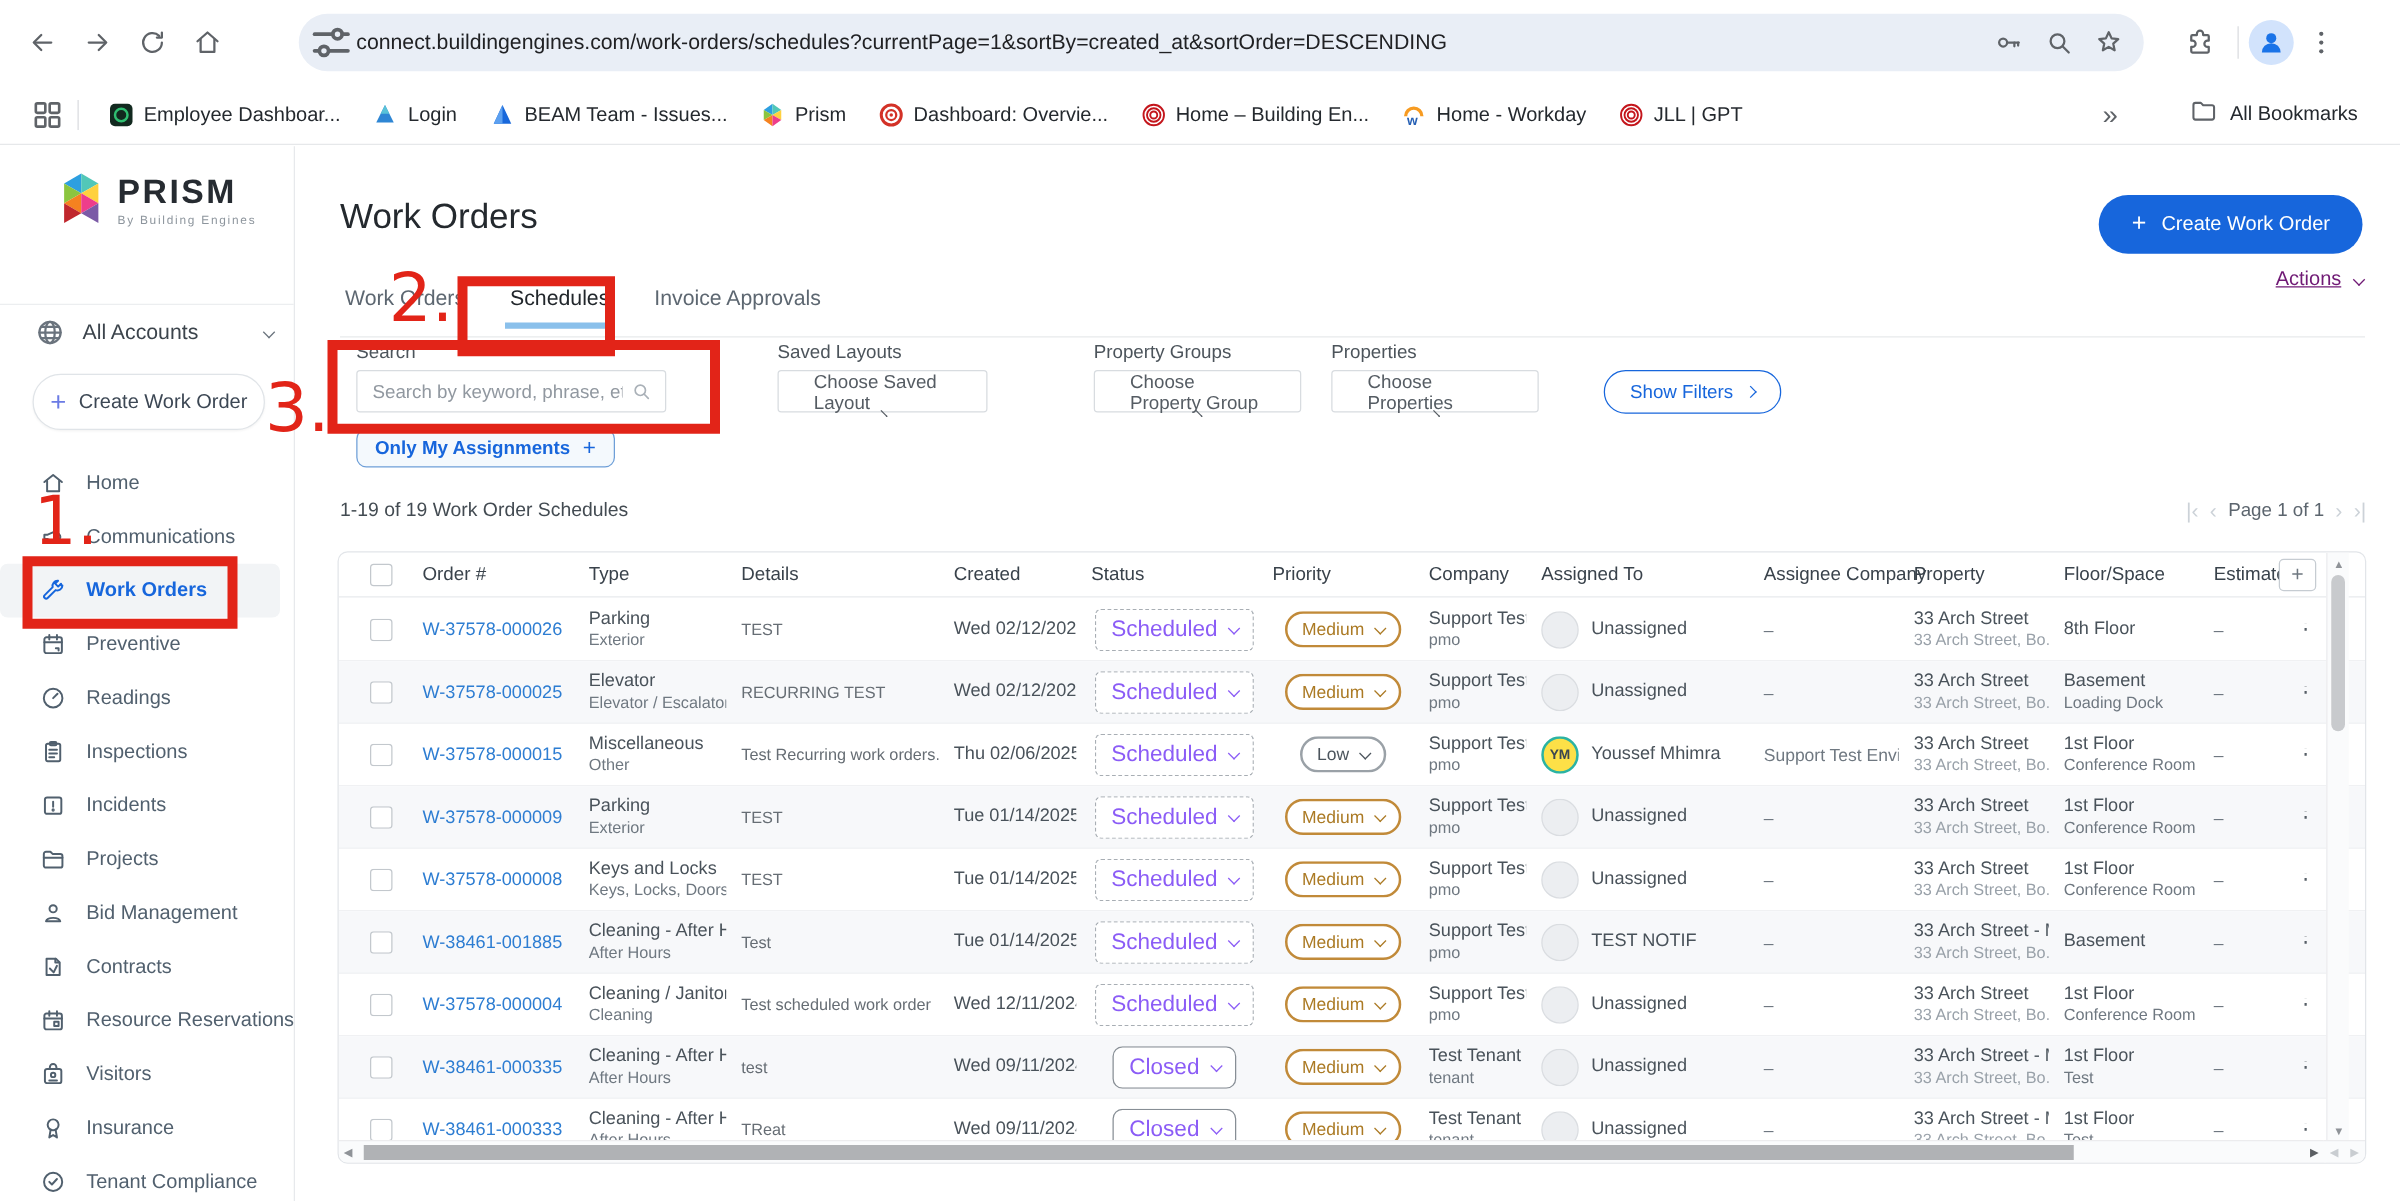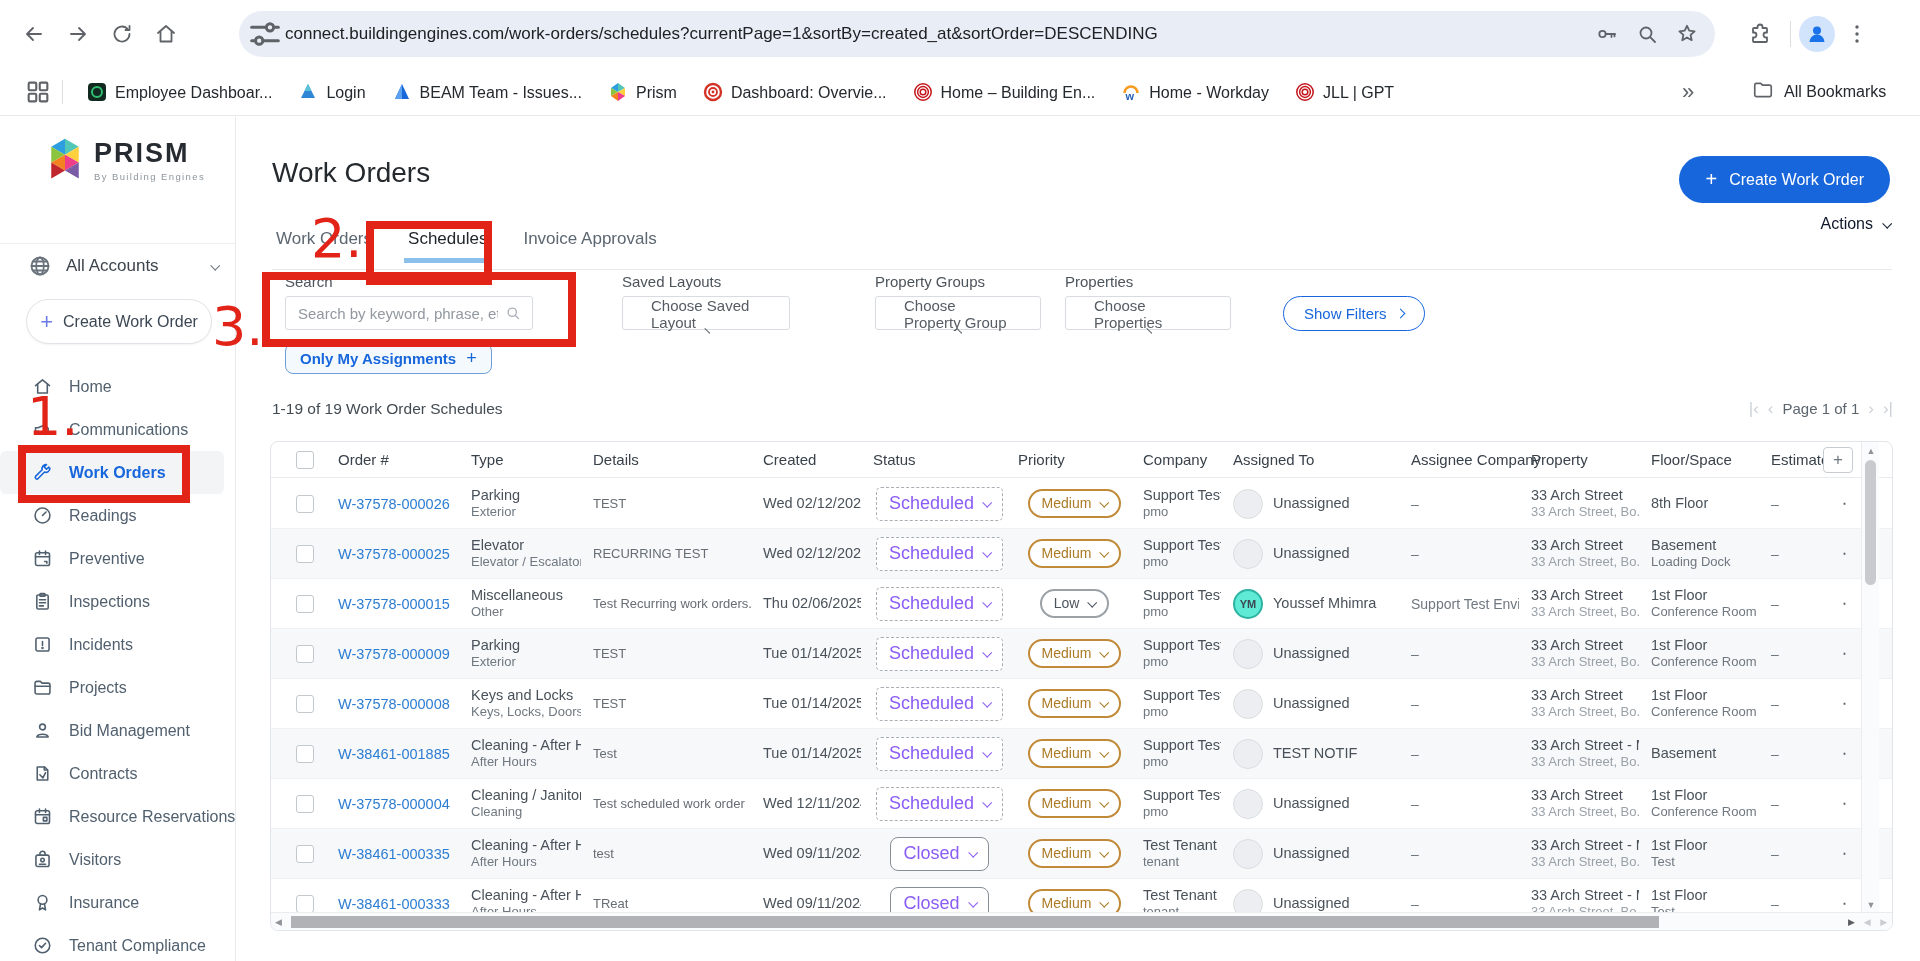--- a/index.html
+++ b/index.html
@@ -49,21 +49,21 @@
   .nav-item { height:43px; display:flex; align-items:center; gap:16px; padding-left:32px; font-size:16px; color:#51606e; cursor:default; }
   .nav-item svg { width:21px; height:21px; stroke:#5c6872; flex:0 0 auto; }
   .nav-item.active { background:#f2f4f6; border-radius:6px; margin-right:12px; color:#1766dc; font-weight:700; }
   .nav-item.active svg { stroke:#1766dc; }
 
   
   .main { position:absolute; left:236px; top:0; width:1684px; height:844px; background:#fff; }
   .page-title { position:absolute; left:36px; top:40px; font-size:28px; font-weight:500; color:#24292e; }
   .create-wo-btn { position:absolute; right:30px; top:39px; height:47px; padding:0 26px; background:#1766dc; color:#fff; border:none; border-radius:24px; font-size:16px; font-family:inherit; display:flex; align-items:center; gap:12px; }
   .create-wo-btn .plus { font-size:20px; }
-  .actions-lnk { position:absolute; right:30px; top:98px; display:flex; align-items:center; gap:10px; font-size:16px; color:#0f172a; }
+  .actions-lnk { position:absolute; right:30px; top:98px; display:flex; align-items:center; gap:10px; font-size:16px; color:#701a75;text-decoration:underline; }
   .tabs { position:absolute; left:36px; top:106px; display:flex; gap:28px; }
   .tab { font-size:17px; color:#5d6771; padding:6px 4px 14px; position:relative; white-space:nowrap; }
   .tab.active { color:#21262b; font-weight:400; }
   .tab.active::after { content:""; position:absolute; left:0; right:0; bottom:0; height:5px; background:#8ac0eb; }
   .tabs-divider { position:absolute; left:36px; right:28px; top:152px; height:1px; background:#e7eaec; }
 
   .flabel { position:absolute; top:156px; font-size:15px; color:#4c545b; }
   .fctrl { position:absolute; top:179px; height:34px; background:#fff; border:1px solid #d8dce0; border-radius:3px; display:flex; align-items:center; font-size:15px; color:#555c63; }
   .search-box input { border:none; outline:none; background:transparent; font-family:inherit; font-size:15px; color:#3c444c; flex:1; padding:0 0 0 12px; }
   .search-box input::placeholder { color:#9198a0; }
@@ -99,21 +99,21 @@
   .chip { display:inline-flex; align-items:center; gap:9px; background:#fff; white-space:nowrap; }
   .chip-status { font-size:18px; color:#8b5cf6; padding:5px 12px 6px; }
   .chip-status.scheduled { border:1.5px dashed #a8aeb4; border-radius:5px; }
   .chip-status.closed { border:1.5px solid #878e95; border-radius:8px; }
   .chip-priority { font-size:14px; font-weight:500; padding:4px 12px 5px; border-radius:15px; }
   .chip-priority.medium { border:2px solid #c18a39; color:#ab7a24; }
   .chip-priority.low { border:2px solid #9aa1a7; color:#4c555d; }
   .cell-center { display:flex; justify-content:center; }
   .assigned-cell { display:flex; align-items:center; gap:10px; }
   .av { width:30px; height:30px; border-radius:50%; background:#eceef1; border:1px solid #dadde1; flex:0 0 auto; display:flex; align-items:center; justify-content:center; }
-  .av.ym { background:#5eead4; border:2px solid #2bb3a3; font-size:11px; font-weight:700; color:#3c4650; }
+  .av.ym { background:#fde047; border:2px solid #2bb3a3; font-size:11px; font-weight:700; color:#3c4650; }
   .dash { font-size:14px; color:#6f7881; }
   .rowmenu { font-size:17px; color:#565e66; letter-spacing:0; text-align:center; line-height:0.55; }
 
   
   .vscroll { position:absolute; left:1590px; top:0; width:18px; height:472px; background:#fafbfc; border-left:1px solid #ececee; }
   .vscroll .arr-up, .vscroll .arr-dn { position:absolute; left:0; width:18px; text-align:center; font-size:9px; color:#8f9398; }
   .vscroll .arr-up { top:4px; } .vscroll .arr-dn { bottom:4px; }
   .vthumb { position:absolute; left:3px; top:18px; width:11px; height:125px; background:#c8cacd; border-radius:6px; }
   .hscroll { position:absolute; left:0; bottom:0; height:18px; width:1590px; background:#fafbfc; border-top:1px solid #ececee; }
   .hthumb { position:absolute; left:20px; top:3px; width:1368px; height:12px; background:#b0b2b5; }
@@ -371,33 +371,33 @@
             <span>Communications</span>
           </div>
           <div class="nav-item active">
             <svg class="st" viewBox="0 0 24 24">
               <path d="M20.5 7.2a4.6 4.6 0 0 1-6.2 4.3L7 18.8a1.9 1.9 0 1 1-2.7-2.7l7.3-7.3A4.6 4.6 0 0 1 16.5 3l-2.6 2.6 2.7 2.7 2.6-2.6c.2.5.3 1 .3 1.5z"></path>
             </svg>
             <span>Work Orders</span>
           </div>
           <div class="nav-item">
             <svg class="st" viewBox="0 0 24 24">
-              <circle cx="12" cy="12" r="8.5"></circle>
-              <path d="M12 12l4-4"></path>
-            </svg>
-            <span>Readings</span>
-          </div>
-          <div class="nav-item">
-            <svg class="st" viewBox="0 0 24 24">
               <rect x="4" y="5.5" width="16" height="14.5" rx="2"></rect>
               <path d="M4 10h16"></path>
               <path d="M8.5 3.5v4M15.5 3.5v4"></path>
               <path d="M14.5 15.5h2.5v2"></path>
             </svg>
             <span>Preventive</span>
+          </div>
+          <div class="nav-item">
+            <svg class="st" viewBox="0 0 24 24">
+              <circle cx="12" cy="12" r="8.5"></circle>
+              <path d="M12 12l4-4"></path>
+            </svg>
+            <span>Readings</span>
           </div>
           <div class="nav-item">
             <svg class="st" viewBox="0 0 24 24">
               <rect x="5.5" y="4.5" width="13" height="16" rx="1.5"></rect>
               <rect x="9" y="3" width="6" height="3" rx="1"></rect>
               <path d="M8.5 10h7M8.5 13.5h7M8.5 17h4.5"></path>
             </svg>
             <span>Inspections</span>
           </div>
           <div class="nav-item">

